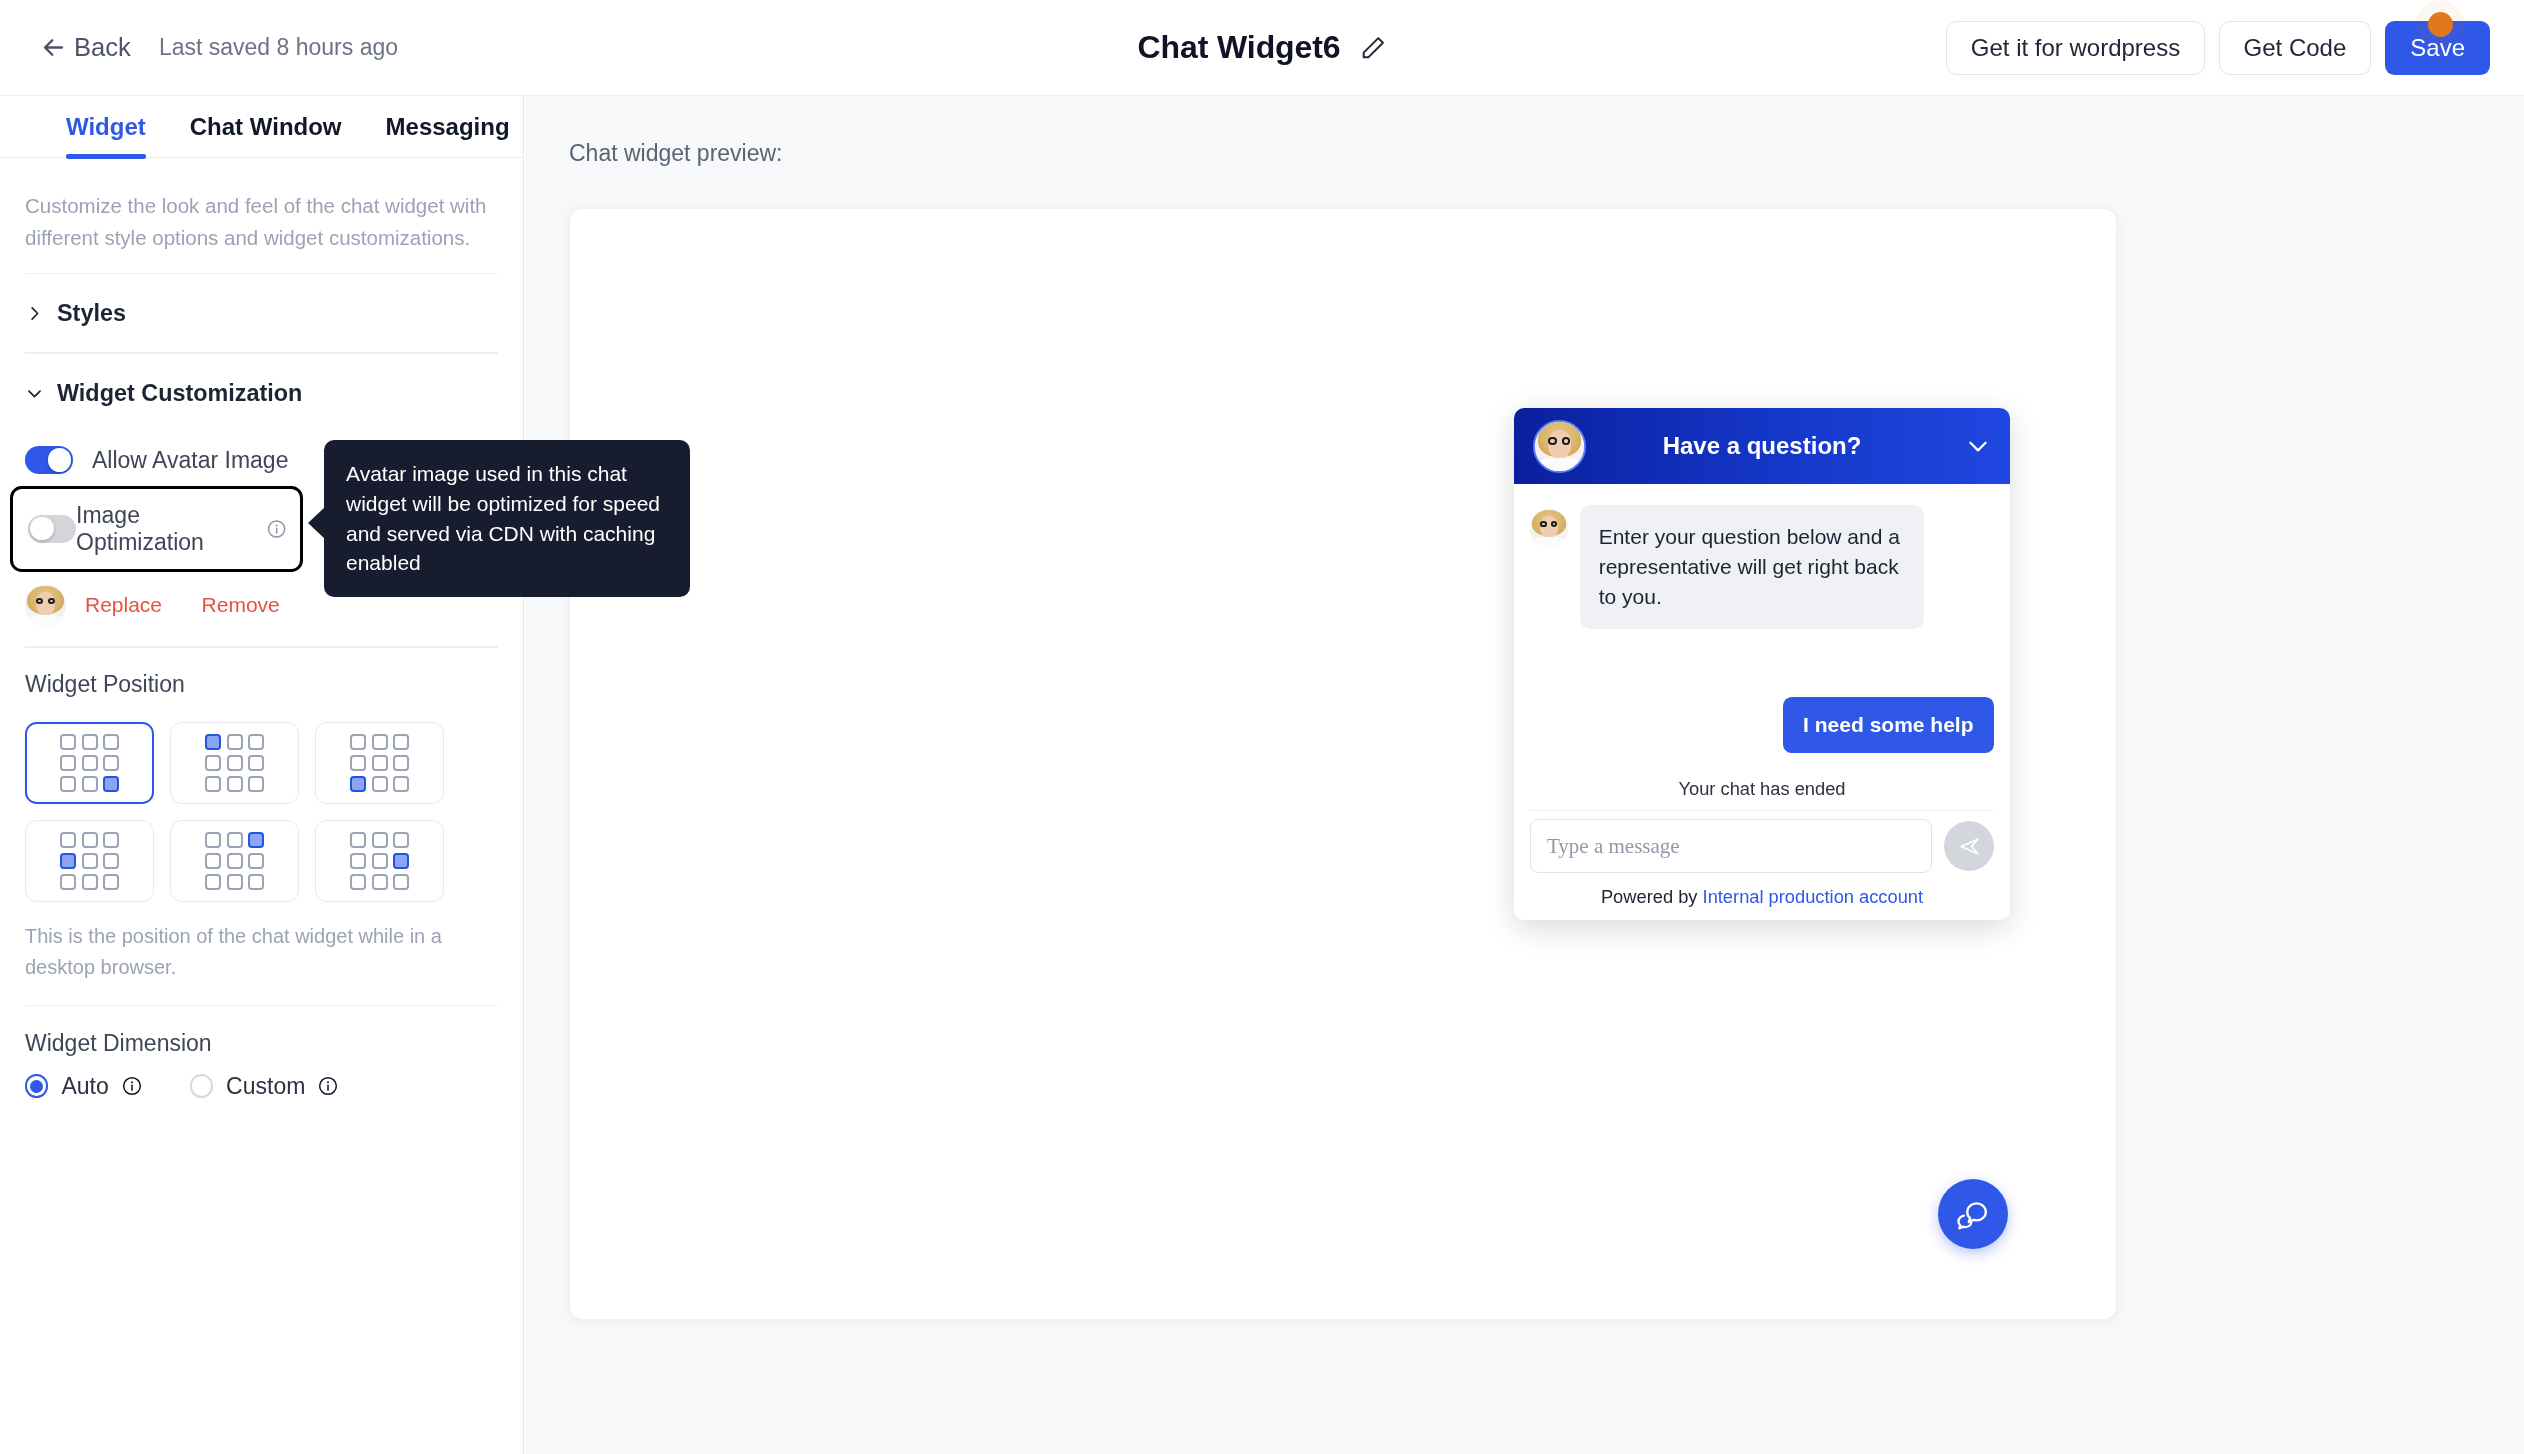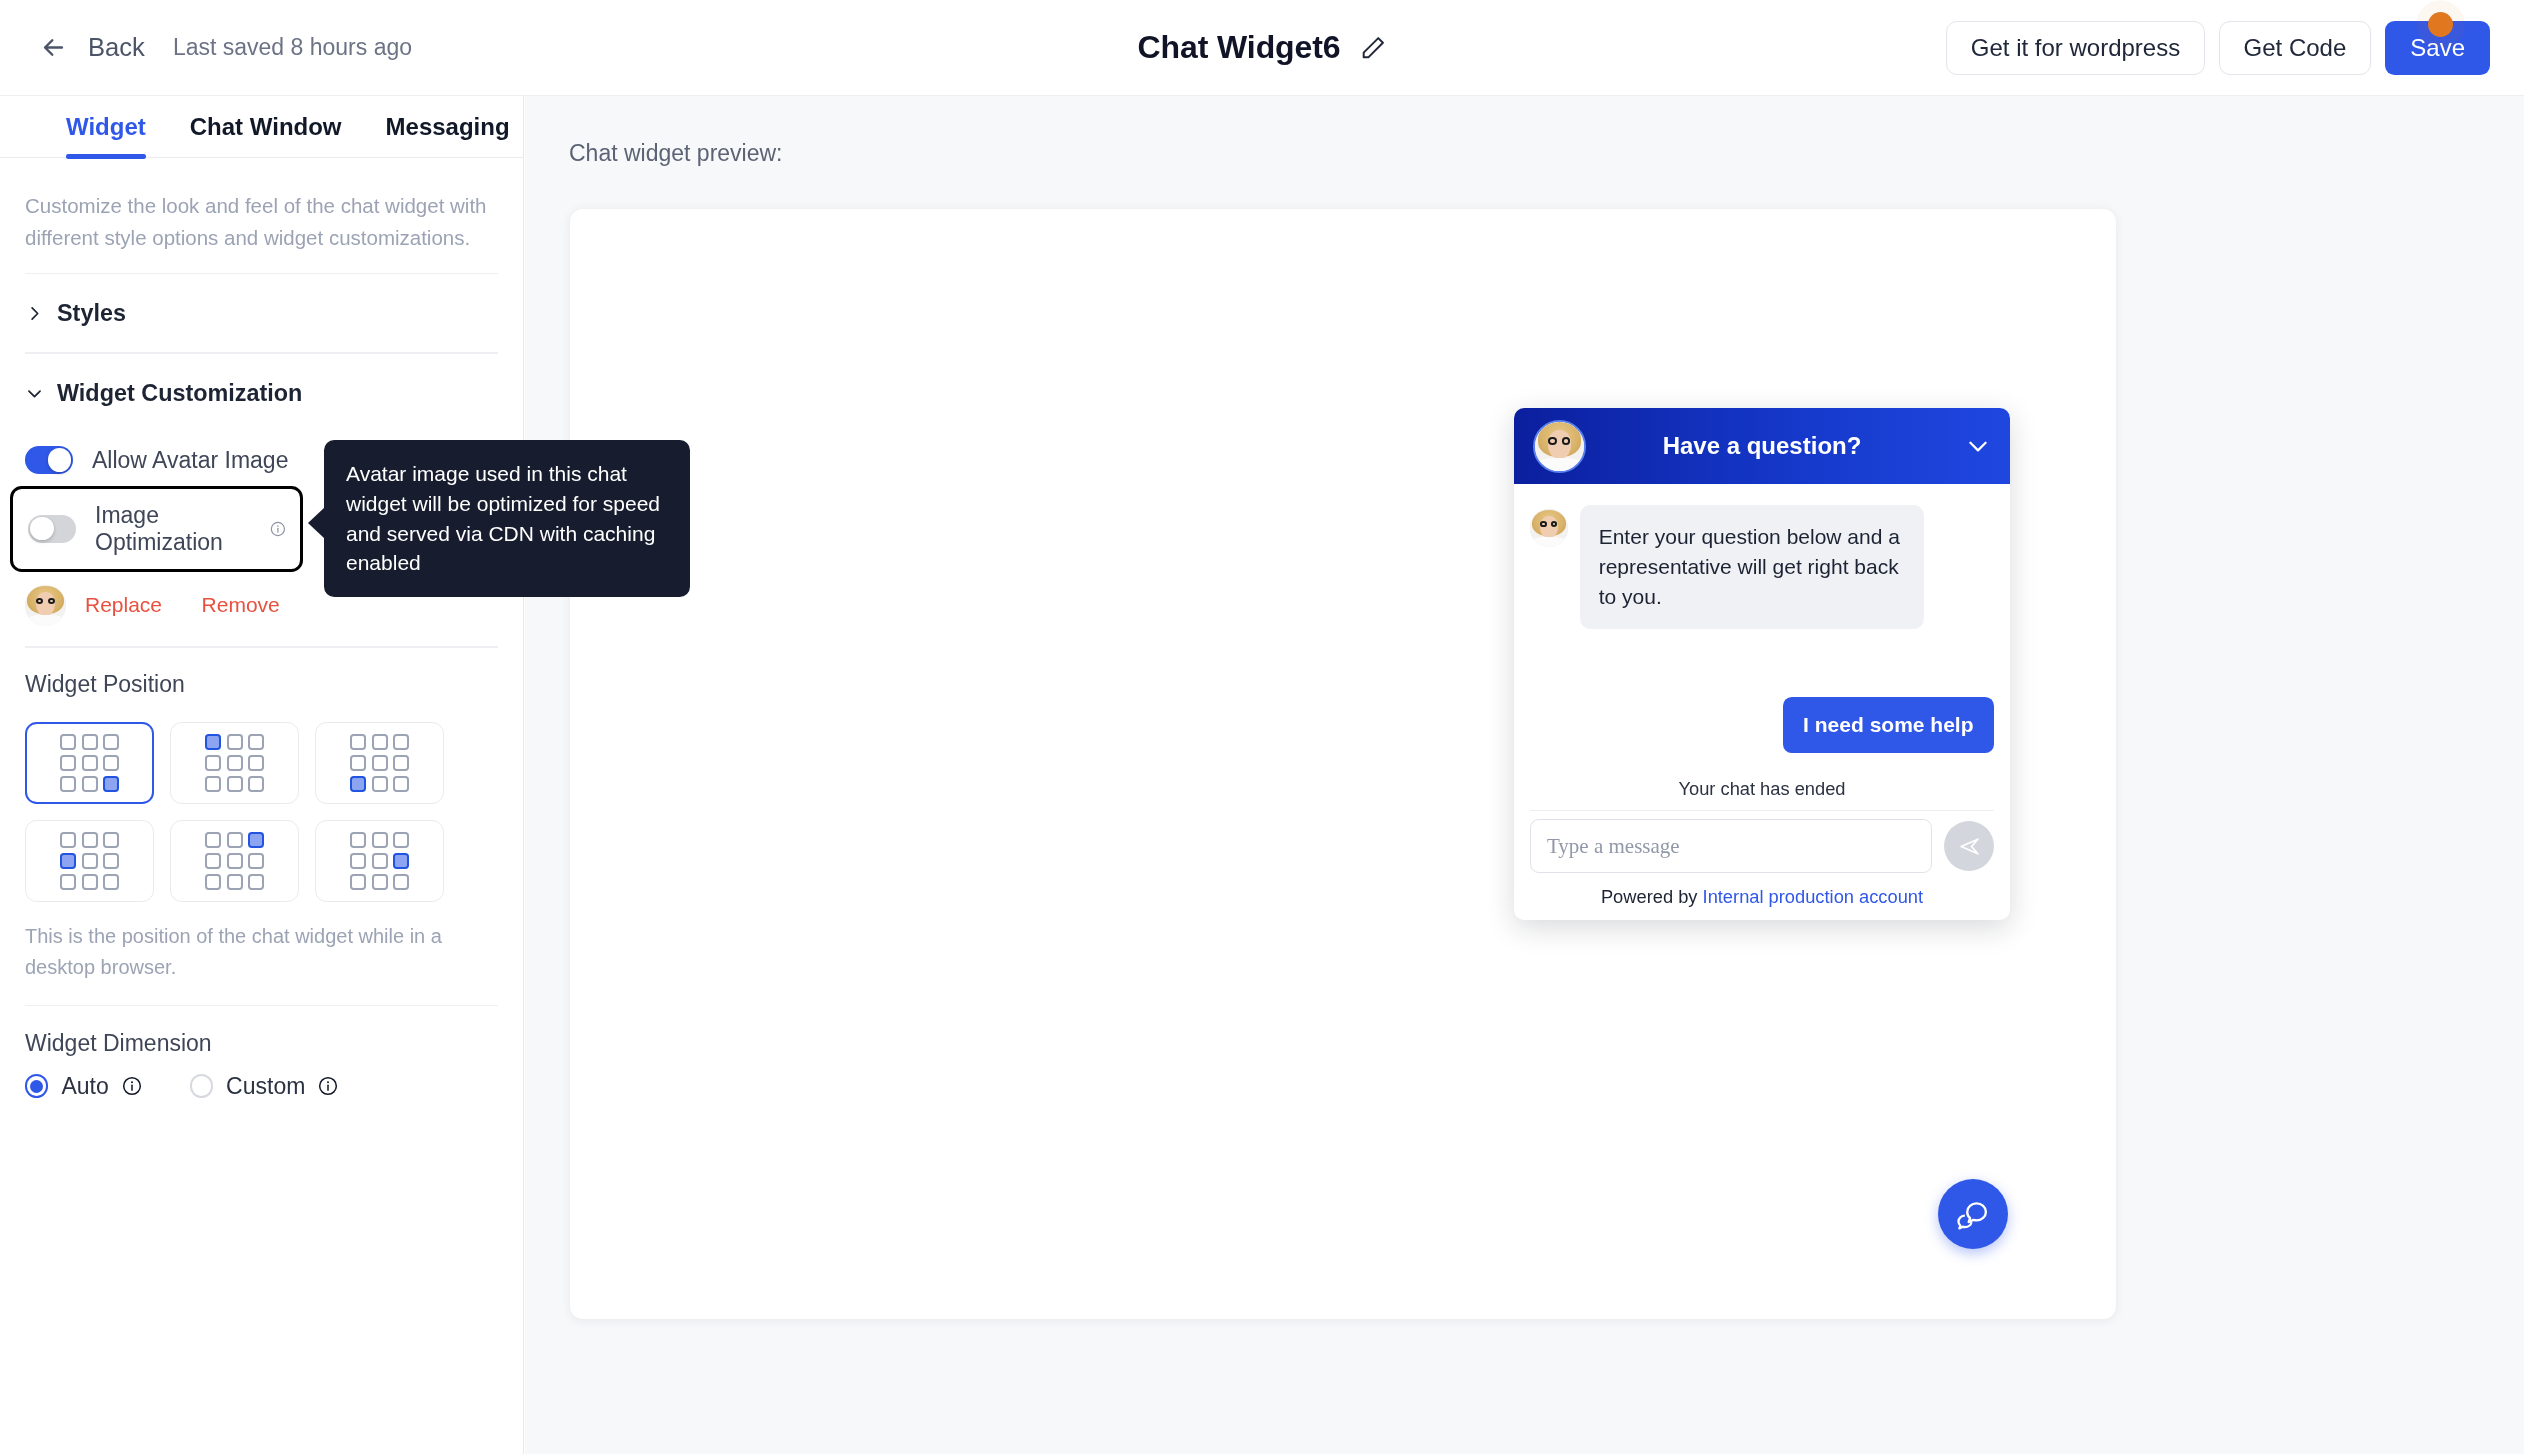--- a/index.html
+++ b/index.html
@@ -12,21 +12,21 @@
 
   
   .topbar {
     position: absolute; top: 0; left: 0;
     width: 2525px; height: 96px;
     background: #ffffff;
     border-bottom: 1.5px solid #eceef1;
     display: flex; align-items: center;
   }
   .back-btn {
-    display: flex; align-items: flex-end; gap: 20px;
+    display: flex; align-items: flex-end; gap: 6px;
     margin-left: 39px; cursor: pointer;
   }
   .back-arrow { width: 29px; height: 29px; display:block; }
   .back-label { font-size: 25.6px; color: #4c5567; font-weight: 400; }
   .last-saved {
     margin-left: 28px; font-size: 23px; color: #6b7385; font-weight: 400;
   }
   .title-wrap {
     position: absolute; left: 50%; transform: translateX(-50%);
     display: flex; align-items: center; gap: 19px;
@@ -110,21 +110,21 @@
   .toggle.off .knob { left: 2.2px; }
   .toggle-label { font-size: 23px; color: #3e4657; font-weight: 400; }
   .info-icon { width: 20px; height: 20px; display:block; cursor: pointer; }
 
   .opt-row-highlight {
     margin: 11.7px 0 0 -14.6px;
     padding: 13px 14.6px 13px 14.6px;
     width: 293px;
     border: 3.7px solid #000;
     border-radius: 11.7px;
-    display: flex; align-items: center; gap: 19px;
+    display: flex; align-items: center; 
     background: #fff; position: relative; z-index: 6;
   }
 
   .avatar-row {
     display: flex; align-items: center; gap: 19px;
     padding: 13px 0 20.5px 0;
   }
   .avatar-sm {
     width: 41px; height: 41px; border-radius: 50%;
     overflow: hidden; flex: none; background: #e8eaee;

